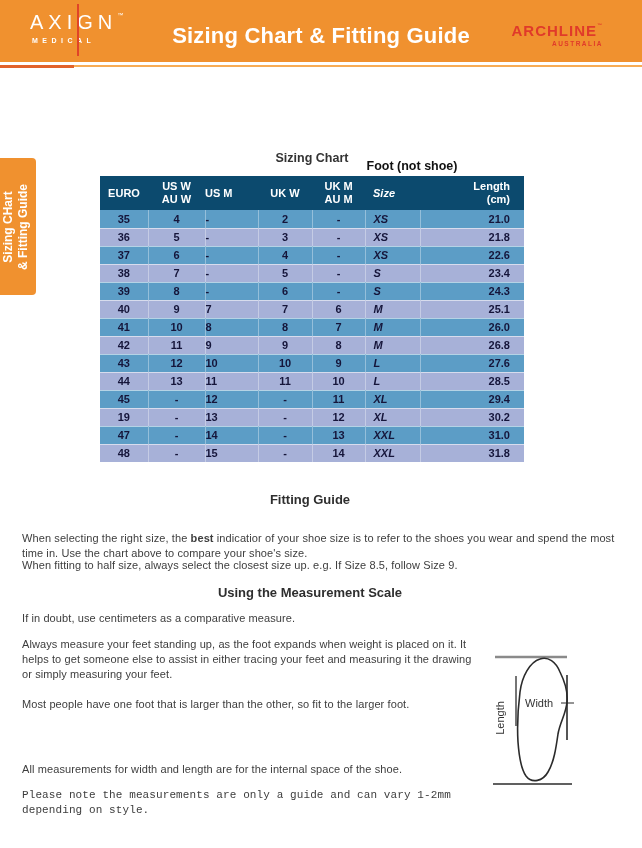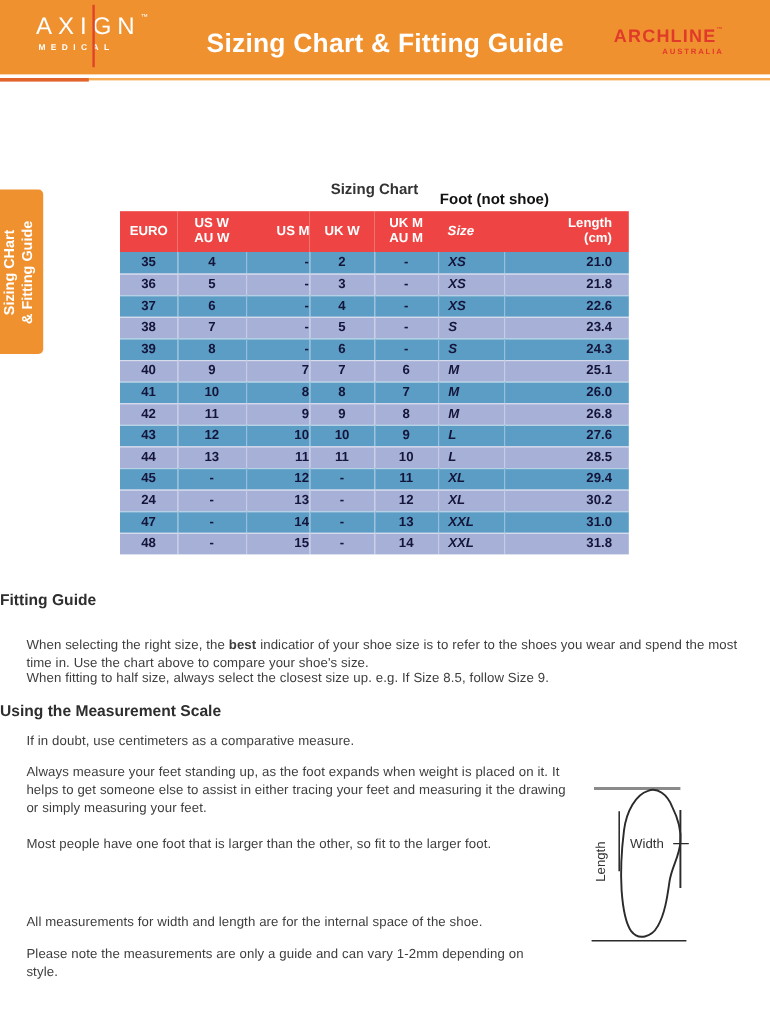--- a/index.html
+++ b/index.html
@@ -22,49 +22,49 @@
   .header-rule-left { position:absolute; top:65px; left:0; width:74px; height:3px; background:#E2632B; }
 
   
   .side-tab { position:absolute; left:0; top:158px; width:36px; height:137px; background:#F0912F; border-radius:0 4px 4px 0; }
   .side-tab .txt { position:absolute; width:137px; height:36px; left:-50.5px; top:50.5px; transform:rotate(-90deg); text-align:center; color:#fff; font-weight:bold; font-size:12px; line-height:15px; }
 
   
   .chart-title { position:absolute; left:100px; top:151px; width:424px; text-align:center; font-size:12.5px; font-weight:bold; color:#333; }
   .foot-note { position:absolute; left:312px; top:159px; width:200px; text-align:center; font-size:12.5px; font-weight:bold; color:#111; }
   table.sizing { position:absolute; left:100px; top:176px; width:424px; border-collapse:collapse; table-layout:fixed; }
-  table.sizing thead tr { background:#ef4444; color:#fff; height:34px; }
+  table.sizing thead tr { background:#0c4a6e; color:#fff; height:34px; }
   table.sizing th { font-size:11px; font-weight:bold; vertical-align:middle; }
   table.sizing th div { line-height:13px; }
   table.sizing tbody tr { height:18px; }
   table.sizing tbody tr:nth-child(odd)  { background:#5C9DC6; }
   table.sizing tbody tr:nth-child(even) { background:#A7B1D8; }
   table.sizing tbody tr + tr td { border-top:1px solid rgba(255,255,255,0.55); }
   table.sizing tbody td + td { border-left:1px solid rgba(255,255,255,0.35); }
   table.sizing td { font-size:11px; font-weight:bold; color:#15153a; vertical-align:middle; }
   .col0 { width:48px;  text-align:center; }
   .col1 { width:57px;  text-align:center; }
-  .col2 { width:53px;  text-align:right; }
+  .col2 { width:53px;  text-align:left; }
   .col3 { width:54px;  text-align:center;margin-top:15px; }
   .col4 { width:53px;  text-align:center; }
   .col5 { width:55px;  text-align:left;  padding-left:8px;font-style:italic; }
   .col6 { width:104px; text-align:right; padding-right:14px; }
 
   
-  .h-center { position:absolute; left:0; width:620px; font-size:13px; font-weight:bold; color:#2e2e2e; }
+  .h-center { position:absolute; left:0; width:620px; text-align:center; font-size:13px; font-weight:bold; color:#2e2e2e; }
   .para { position:absolute; left:22px; font-size:11px; line-height:15px; color:#3d3d3d; letter-spacing:0.1px; }
   #fitting-heading { top:492px; }
   #p1 { top:516px; width:596px;margin-top:15px; }
   #p2 { top:558px; width:596px; }
   #measure-heading { top:585px; }
   #p3 { top:611px; width:500px; }
   #p4 { top:637px; width:462px; }
   #p5 { top:697px; width:500px; }
   #p6 { top:762px; width:500px; }
-  #p7 { top:788px; width:430px; }
+  #p7 { top:788px; width:430px;font-family:Liberation Mono, monospace; }
 
   
   .foot-diagram { position:absolute; left:488px; top:646px; width:132px; height:162px; }
   .foot-diagram svg { display:block; }
 </style>
 </head>
 <body>
 
 <div class="page">
 
@@ -217,21 +217,21 @@
         <tr>
           <td class="col0">45</td>
           <td class="col1">-</td>
           <td class="col2">12</td>
           <td class="col3">-</td>
           <td class="col4">11</td>
           <td class="col5">XL</td>
           <td class="col6">29.4</td>
         </tr>
         <tr>
-          <td class="col0">24</td>
+          <td class="col0">19</td>
           <td class="col1">-</td>
           <td class="col2">13</td>
           <td class="col3">-</td>
           <td class="col4">12</td>
           <td class="col5">XL</td>
           <td class="col6">30.2</td>
         </tr>
         <tr>
           <td class="col0">47</td>
           <td class="col1">-</td>

